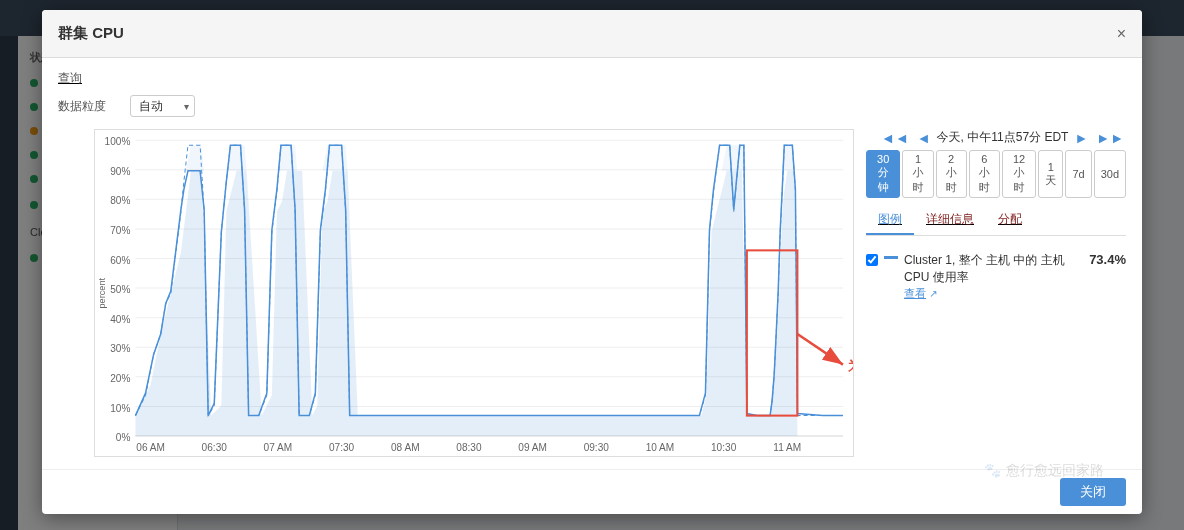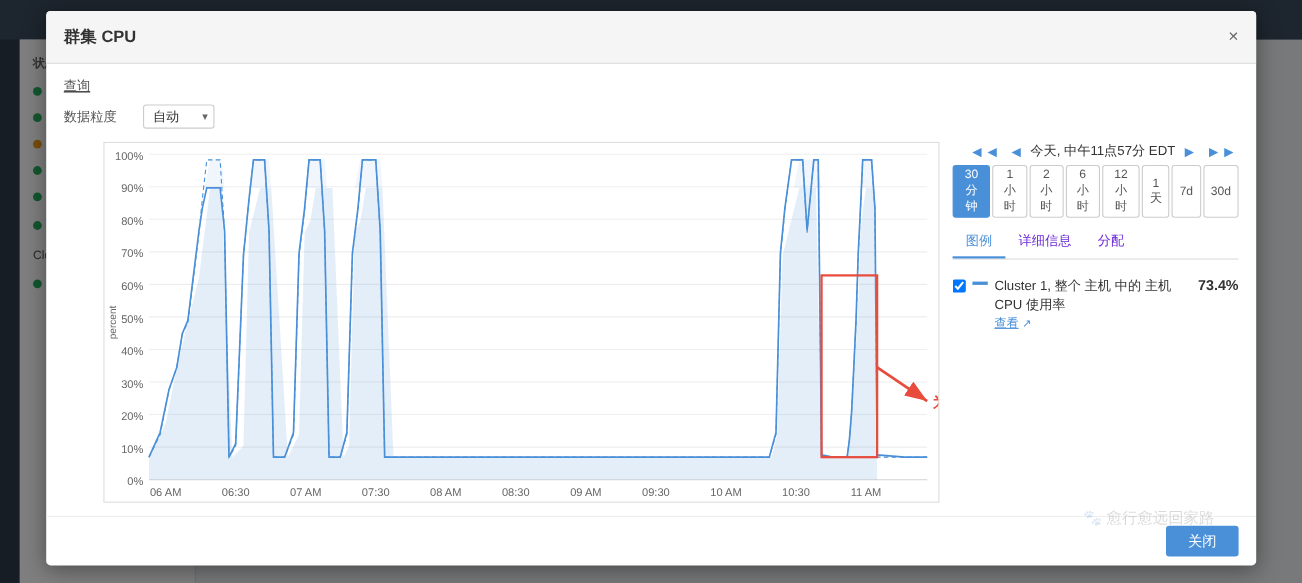--- a/index.html
+++ b/index.html
@@ -276,25 +276,26 @@
       background: #4a90d9;
       color: #fff;
       border-color: #4a90d9;
     }
 
     
     .legend-tabs {
       display: flex;
       border-bottom: 1px solid #ddd;
       gap: 0;
+      text-decoration: underline;
     }
     .legend-tab {
       padding: 5px 12px;
       font-size: 12px;
-      color: #6d28d9;
+      color: #7f1d1d;
       cursor: pointer;
       border-bottom: 2px solid transparent;
     }
     .legend-tab.active {
       color: #4a90d9;
       border-bottom: 2px solid #4a90d9;
     }
 
     
     .legend-item {

